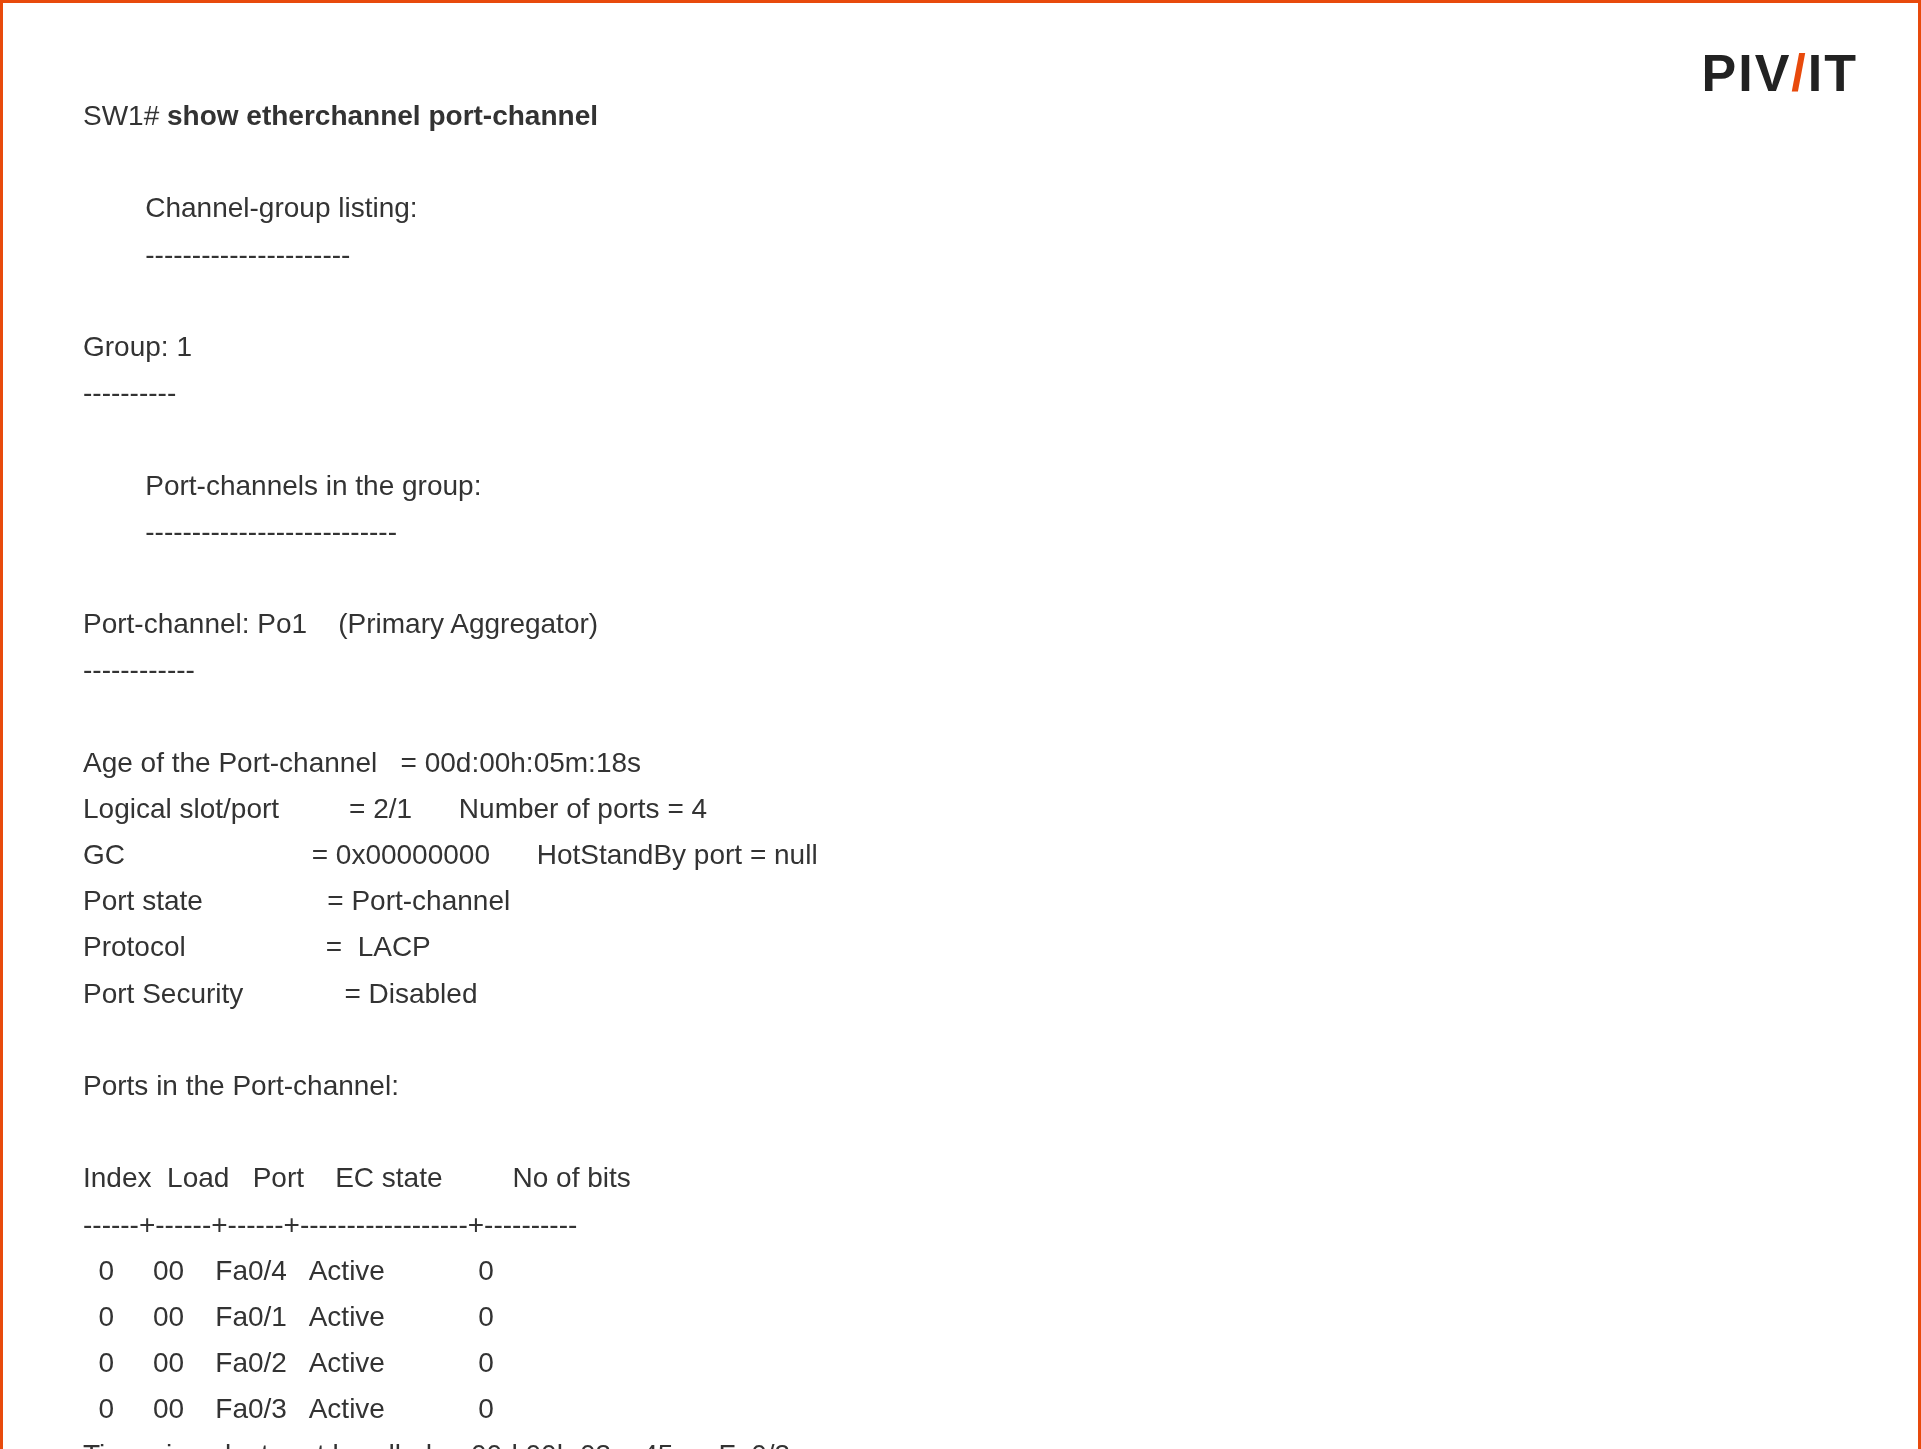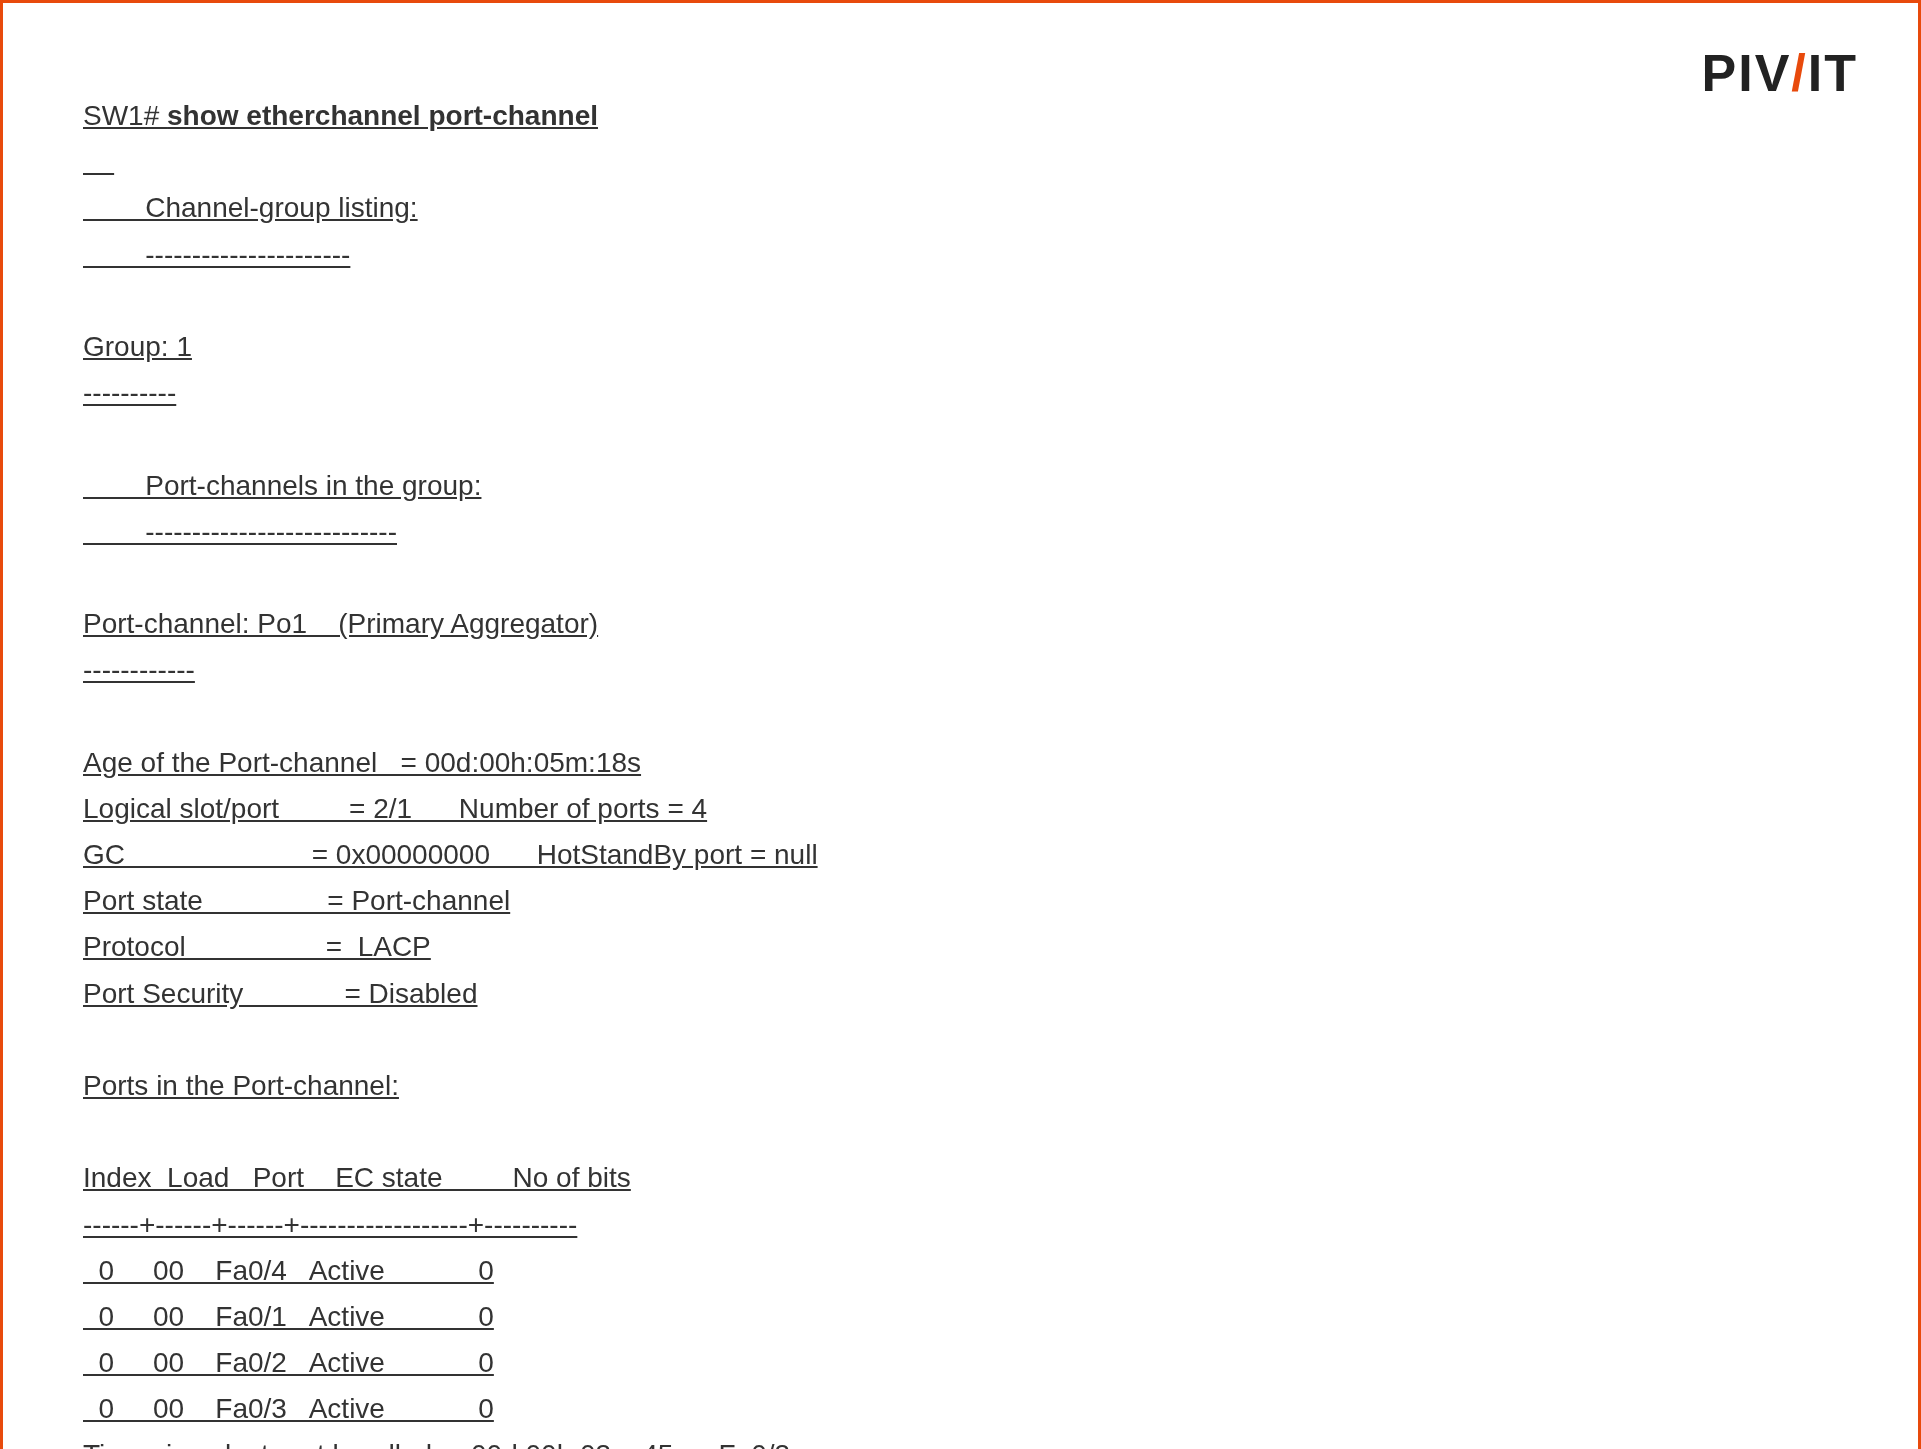--- a/index.html
+++ b/index.html
@@ -56,21 +56,20 @@
       line-height: 1.6;
       color: #333333;
     }
 
     pre.terminal-block {
       font-family: Arial, sans-serif;
       font-size: 28px;
       color: #333333;
       white-space: pre;
       line-height: 1.65;
-      text-decoration: underline;
     }
   </style>
 </head>
 <body>
 
 <div class="page-container">
 
   <div class="logo">
     <span class="piv">PIV</span><span class="slash">/</span><span class="it">IT</span>
   </div>

